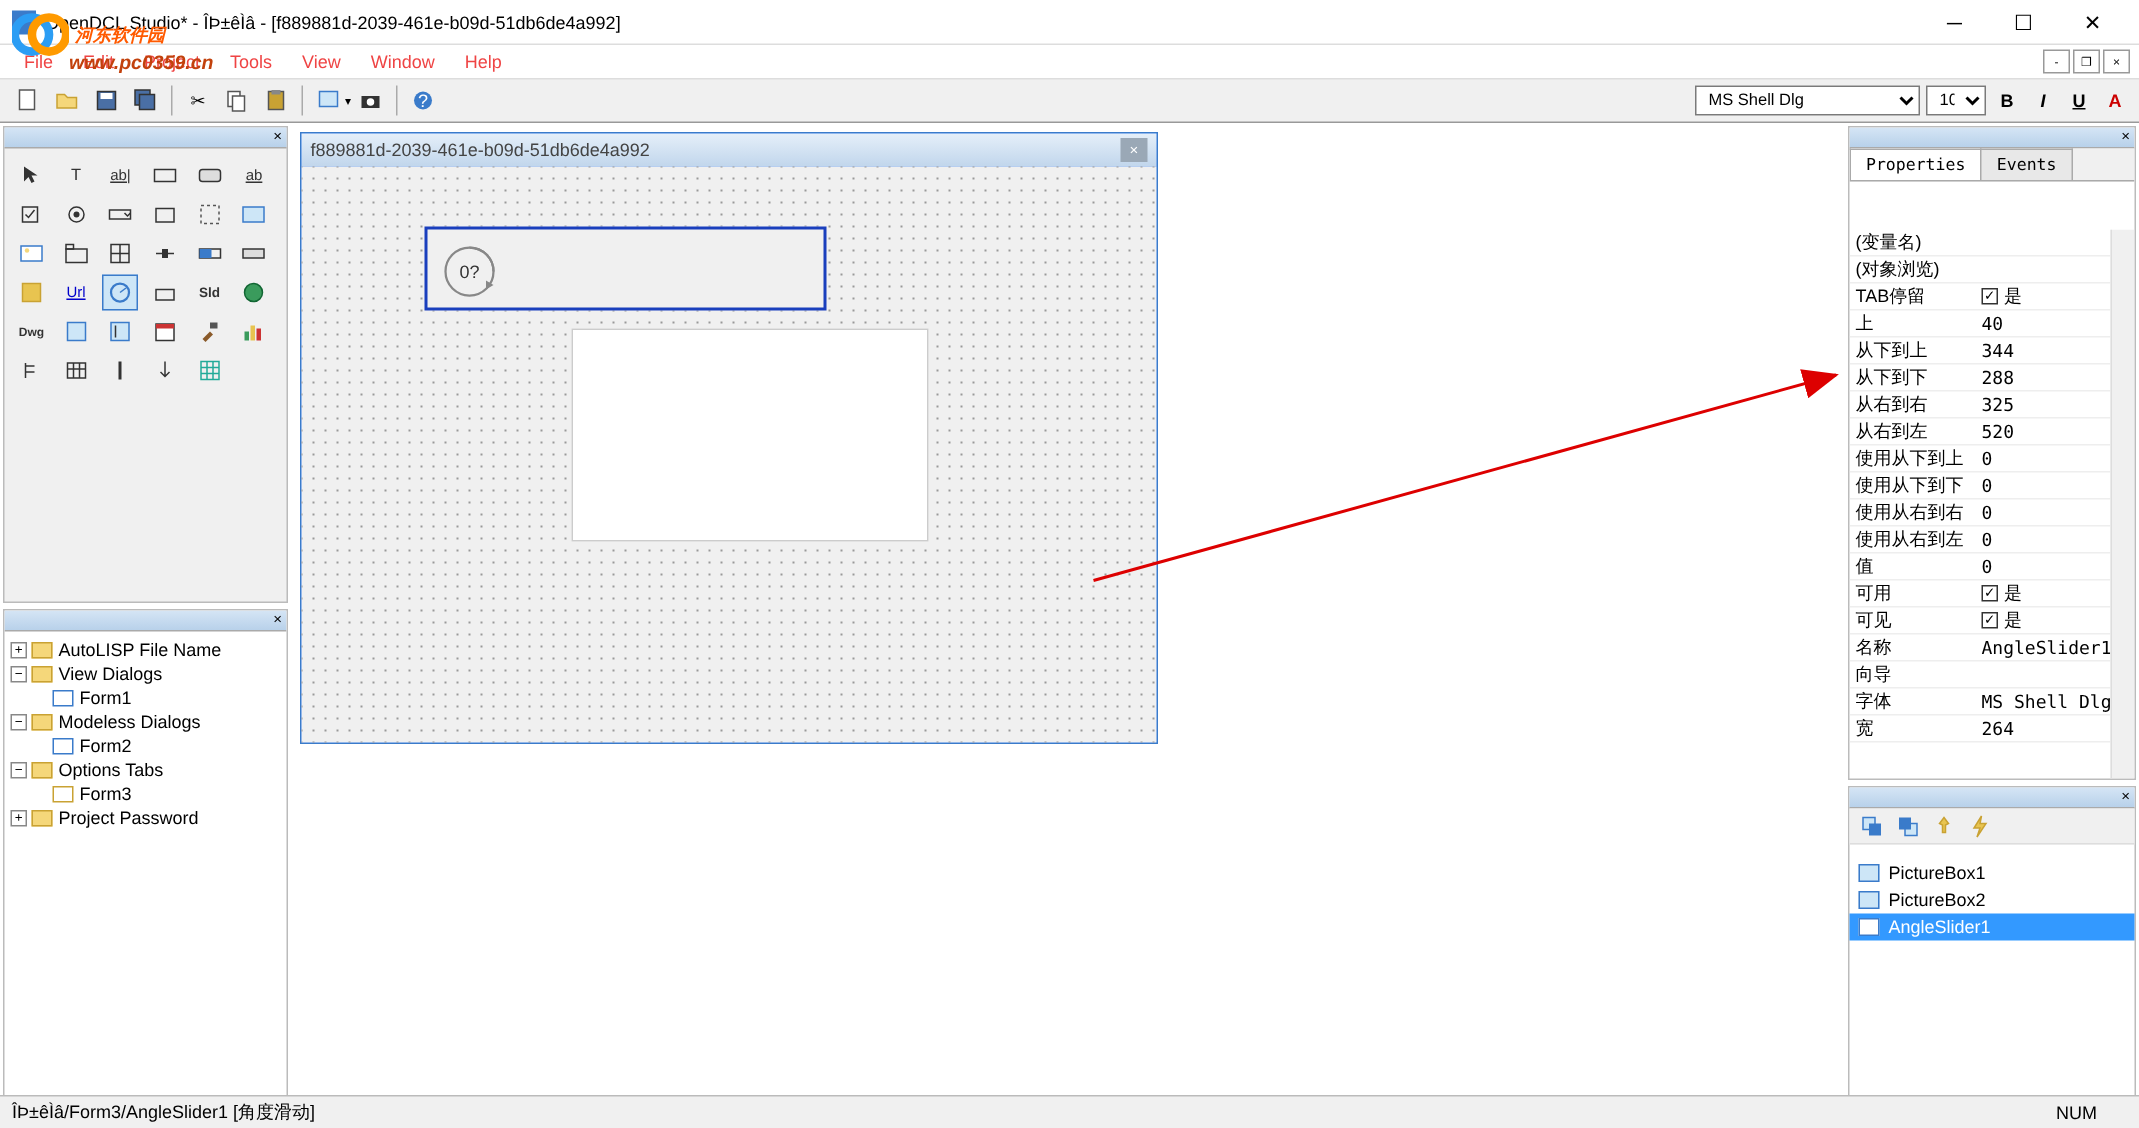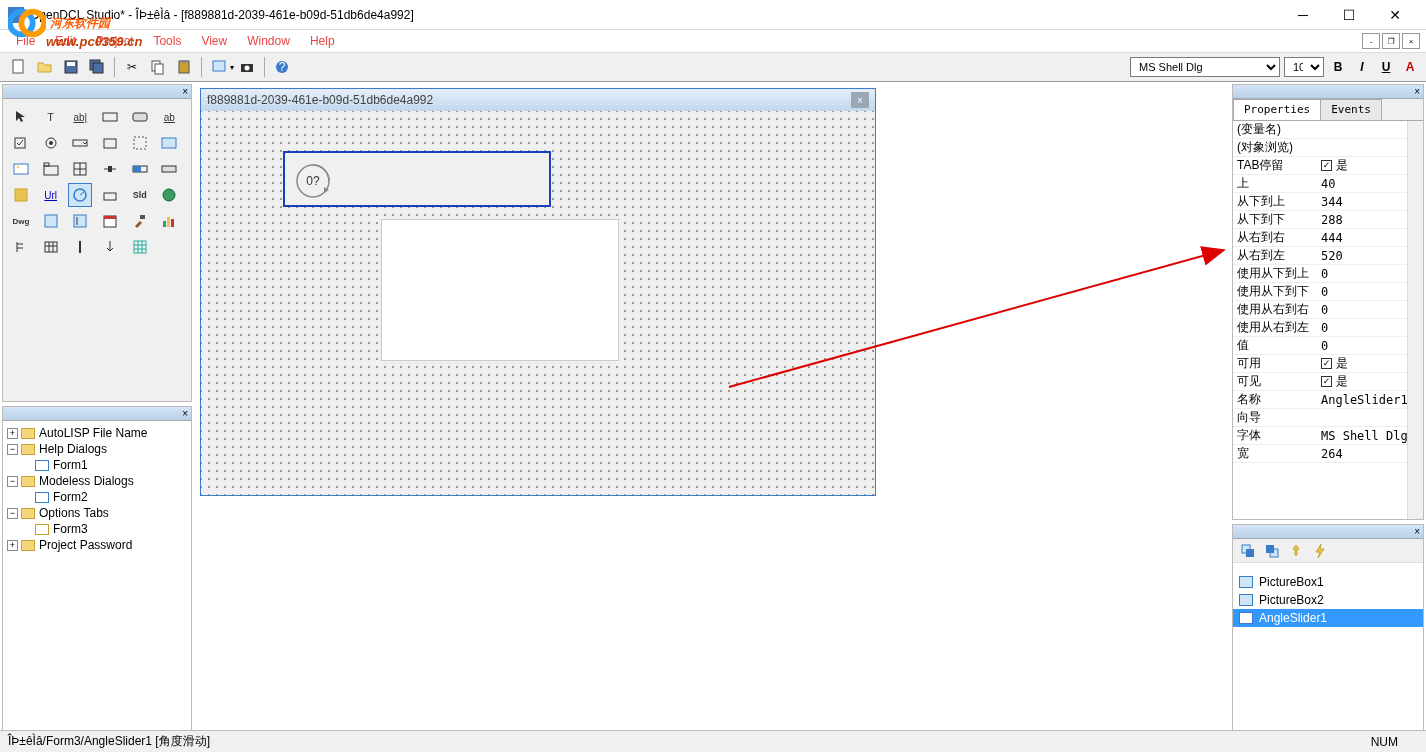--- a/index.html
+++ b/index.html
@@ -39,38 +39,38 @@
 .tree-panel { flex: 1; border: 1px solid #bbb; margin: 2px; background: #fff; overflow: hidden; }
 .tree { padding: 4px; font-size: 12px; }
 .tree-node { display: flex; align-items: center; padding: 1px 0; white-space: nowrap; }
 .tree-toggle { width: 11px; height: 11px; border: 1px solid #888; font-size: 9px; line-height: 9px; text-align: center; margin-right: 3px; background: #fff; }
 .tree-indent { display: inline-block; }
 .tree-icon { width: 14px; height: 12px; margin-right: 4px; display:inline-flex; align-items:center; justify-content:center; }
 .folder-i { width:14px; height:11px; background:#f5d77a; border:1px solid #c9a233; }
 .form-i { width:14px; height:11px; background:#fff; border:1px solid #3a7bca; }
 
 .center-col { flex: 1; background: #fff; position: relative; overflow: hidden; }
-.designer-window { position: absolute; left: 6px; top: 6px; width: 676px; height: 408px; border: 1px solid #3a7bca; background: #3b82f6; }
+.designer-window { position: absolute; left: 6px; top: 6px; width: 572px; height: 408px; border: 1px solid #3a7bca; background: #3b82f6; }
 .dw-title { height: 22px; background: linear-gradient(#e5eff9,#c1d6ec); display: flex; align-items: center; padding: 0 6px; color: #444; font-size: 11px; }
 .dw-title .dw-x { margin-left:auto; width:18px; height:16px; background:#9aa8b6; color:#fff; display:flex; align-items:center; justify-content:center; font-size:10px; }
 .dw-body { position: absolute; left: 0; top: 22px; right: 0; bottom: 0; background-color: #f0f0f0; background-image: radial-gradient(#999 1px, transparent 1px); background-size: 8px 8px; background-position: 4px 4px; }
 .sel-box { position: absolute; left: 82px; top: 40px; width: 268px; height: 56px; border: 2px solid #1a3fbd; background: #f0f0f0; }
 .angle-widget { position: absolute; left: 8px; top: 8px; }
 .pic-box { position: absolute; left: 180px; top: 108px; width: 238px; height: 142px; background: #fff; border: 1px solid #ccc; }
 
 .hscroll { position: absolute; left: 0; right: 0; bottom: 0; height: 16px; background: #f0f0f0; border-top: 1px solid #ddd; display:flex; }
 .hscroll .arrow { width:16px; border:1px solid #ccc; display:flex; align-items:center; justify-content:center; font-size:9px; }
 .hscroll .track { flex:1; }
 
 .right-col { width: 196px; display: flex; flex-direction: column; }
 .props-panel { height: 436px; border: 1px solid #bbb; margin: 2px; background: #fff; display:flex; flex-direction:column; overflow:hidden; }
 .tabs { height: 22px; display: flex; border-bottom: 1px solid #aaa; background:#f0f0f0; }
 .tab { padding: 3px 10px; font-size: 11px; border: 1px solid #aaa; border-bottom: none; background:#fff; margin-right:-1px; font-family: "SimSun", monospace; }
 .tab.inactive { background: #e8e8e8; }
-.prop-grid-wrap { flex:1; overflow:hidden; display:flex; }
+.prop-grid-wrap { flex:1; overflow:hidden; display:flex;margin-top:32px; }
 .prop-grid { flex: 1; overflow: hidden; }
 .prop-row { display: flex; height: 18px; border-bottom: 1px solid #eee; font-size: 11px; align-items:center; }
 .prop-name { width: 84px; padding-left: 4px; white-space: nowrap; overflow: hidden; }
 .prop-val { flex: 1; padding-left: 4px; white-space: nowrap; overflow: hidden; font-family:"SimSun",monospace; }
 .prop-val .cb { display:inline-block; width:11px; height:11px; border:1px solid #333; margin-right:4px; font-size:9px; line-height:9px; text-align:center; vertical-align:middle; }
 .vscroll { width: 16px; background: #f0f0f0; border-left:1px solid #ddd; }
 .props-panel-fill { flex:1; border:1px solid #bbb; margin:2px; background:#fff; display:flex; flex-direction:column; }
 .z-toolbar { height:24px; display:flex; align-items:center; gap:6px; padding:0 6px; border-bottom:1px solid #ddd; background:#f0f0f0; }
 .z-btn { width:18px; height:18px; display:flex; align-items:center; justify-content:center; font-size:11px; }
 .obj-list { flex:1;margin-top:10px; }
@@ -388,21 +388,21 @@
             <span class="tree-icon">
               <span class="folder-i"></span>
             </span>
             <span>AutoLISP File Name</span>
           </div>
         <div class="tree-node">
             <span class="tree-toggle">−</span>
             <span class="tree-icon">
               <span class="folder-i"></span>
             </span>
-            <span>Help Dialogs</span>
+            <span>View Dialogs</span>
           </div>
         <div class="tree-node">
             <span class="tree-indent" style="width:28px"></span>
             <span class="tree-icon">
               <span class="form-i"></span>
             </span>
             <span>Form1</span>
           </div>
         <div class="tree-node">
             <span class="tree-toggle">−</span>
@@ -507,21 +507,21 @@
             <div class="prop-row">
               <div class="prop-name">从下到上</div>
               <div class="prop-val">344</div>
             </div>
             <div class="prop-row">
               <div class="prop-name">从下到下</div>
               <div class="prop-val">288</div>
             </div>
             <div class="prop-row">
               <div class="prop-name">从右到右</div>
-              <div class="prop-val">444</div>
+              <div class="prop-val">325</div>
             </div>
             <div class="prop-row">
               <div class="prop-name">从右到左</div>
               <div class="prop-val">520</div>
             </div>
             <div class="prop-row">
               <div class="prop-name">使用从下到上</div>
               <div class="prop-val">0</div>
             </div>
             <div class="prop-row">

